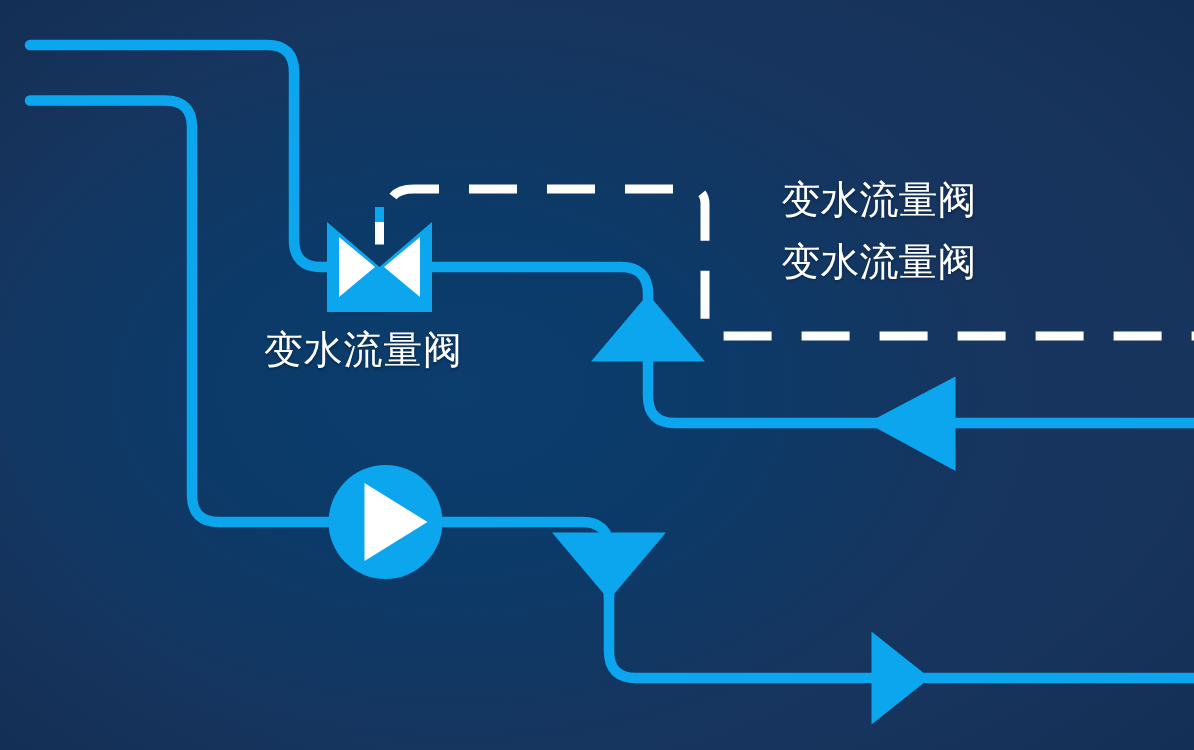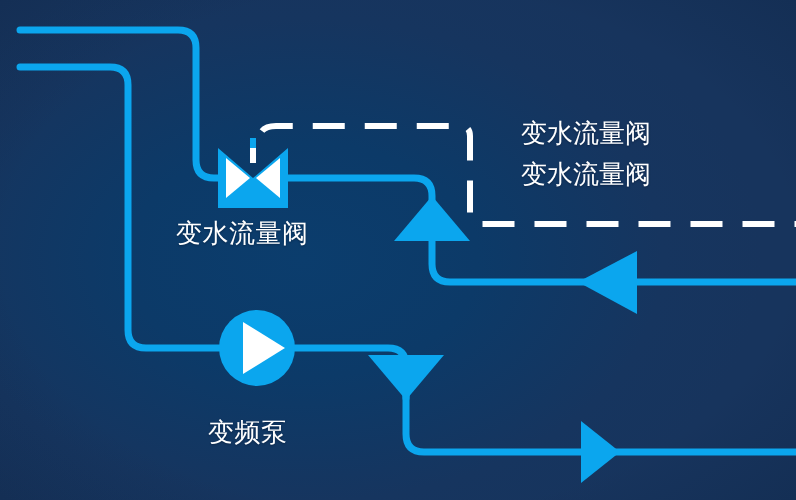--- a/index.html
+++ b/index.html
@@ -111,20 +111,19 @@
     </g>
 
     <g>
       <path d="M262,131 Q266,126 276,126 L460,126 Q470,126 470,136 L470,214 Q470,224 480,224 L796,224" fill="none" stroke="#ffffff" stroke-width="6" stroke-linecap="butt" stroke-linejoin="round" stroke-dasharray="32 20"></path>
     </g>
 
   </svg>
 
   <div class="label" id="label-valve">变水流量阀</div>
 
-  <div class="label" id="label-pump">变频泵</div>
 
   <div id="signal-label">
     <span class="ln">变水流量阀</span>
     <span class="ln">变水流量阀</span>
   </div>
 
 </div>
 
 </body></html>

